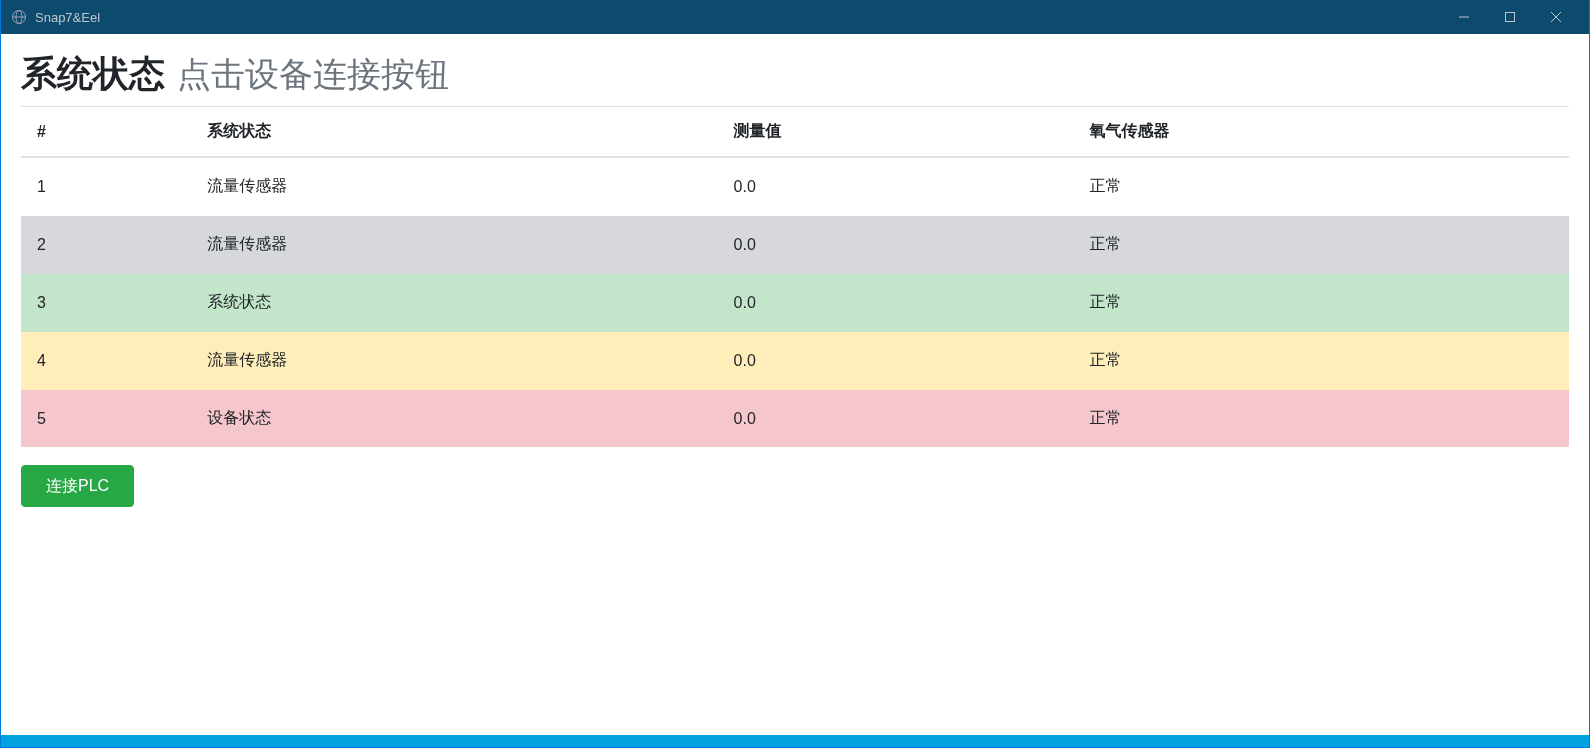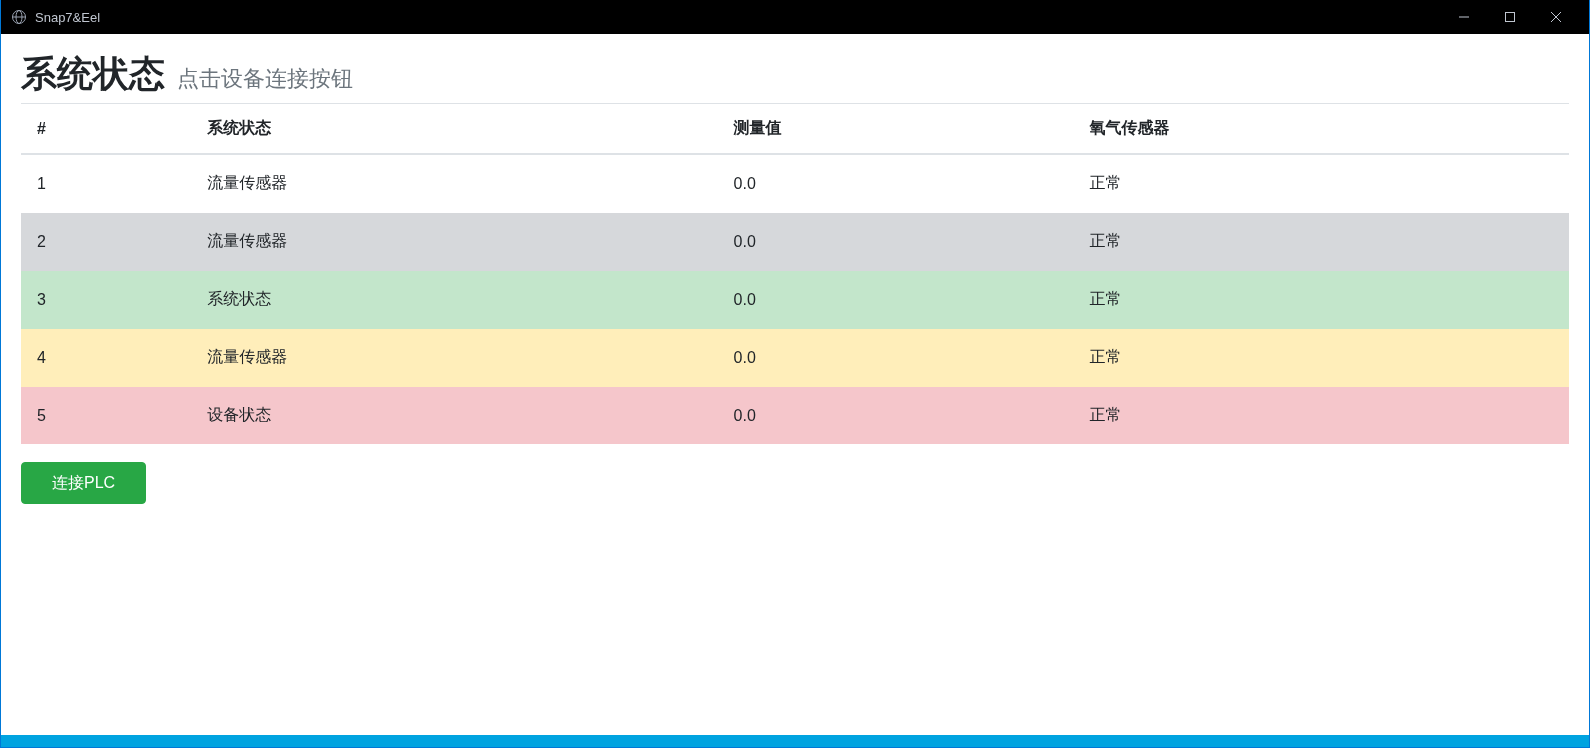--- a/index.html
+++ b/index.html
@@ -2,21 +2,21 @@
 <html><head>
 <meta charset="utf-8">
 <style>
   * { box-sizing: border-box; }
   html, body { margin: 0; padding: 0; height: 100%; font-family: "Segoe UI", -apple-system, "Helvetica Neue", Arial, "Microsoft YaHei", sans-serif; }
   body { width: 1590px; height: 748px; overflow: hidden; background: #ffffff; border: 1px solid #0078d7; border-top: none; position: relative; }
 
   
   .titlebar {
     height: 34px;
-    background: #000000;
+    background: #0c4a6e;
     color: #c0c6d0;
     display: flex;
     align-items: center;
     padding: 0 10px;
     font-size: 13px;
     user-select: none;
   }
   .titlebar .app-icon {
     width: 16px; height: 16px; margin-right: 8px;
     display: inline-flex; align-items: center; justify-content: center;
@@ -31,21 +31,21 @@
     display: inline-flex; align-items: center; justify-content: center;
     color: #c0c6d0;
   }
   .win-btn svg { width: 12px; height: 12px; stroke: currentColor; stroke-width: 1; fill: none; }
 
   
   .content { padding: 8px 20px 20px 20px; color: #212529; }
 
   .heading { margin: 10px 0 8px 0; display: flex; align-items: baseline; gap: 12px; }
   .heading h1 { font-size: 36px; font-weight: 700; margin: 0; line-height: 1.2; text-align: right; }
-  .heading .subtitle { font-size: 22px; color: #6c757d; font-weight: 400; text-align: right; }
+  .heading .subtitle { font-size: 34px; color: #6c757d; font-weight: 400; text-align: right; }
 
   table.sensor-table {
     width: 100%;
     border-collapse: collapse;
     margin-top: 6px;
     font-size: 16px;
   }
   table.sensor-table thead th {
     text-align: left;
     font-weight: 700;
@@ -73,21 +73,21 @@
   .col-status { width: 32%; }
 
   .btn-connect {
     margin-top: 18px;
     display: inline-block;
     background: #28a745;
     color: #ffffff;
     border: 1px solid #28a745;
     border-radius: 4px;
     font-size: 16px;
-    padding: 8px 30px;
+    padding: 8px 24px;
     line-height: 1.5;
   }
 
   
   .bottom-accent {
     position: absolute;
     left: 0; right: 0; bottom: 0;
     height: 12px;
     background: #00a3e0;
   }

